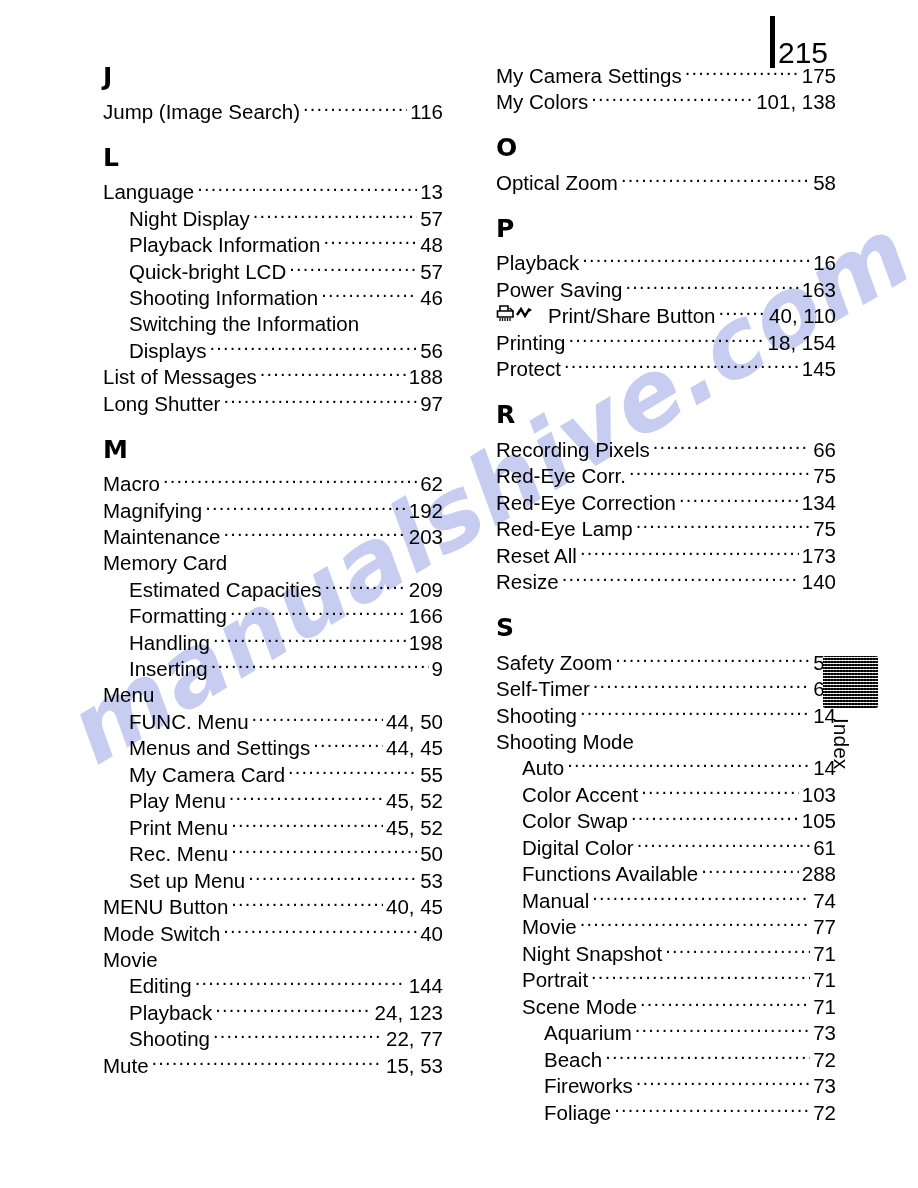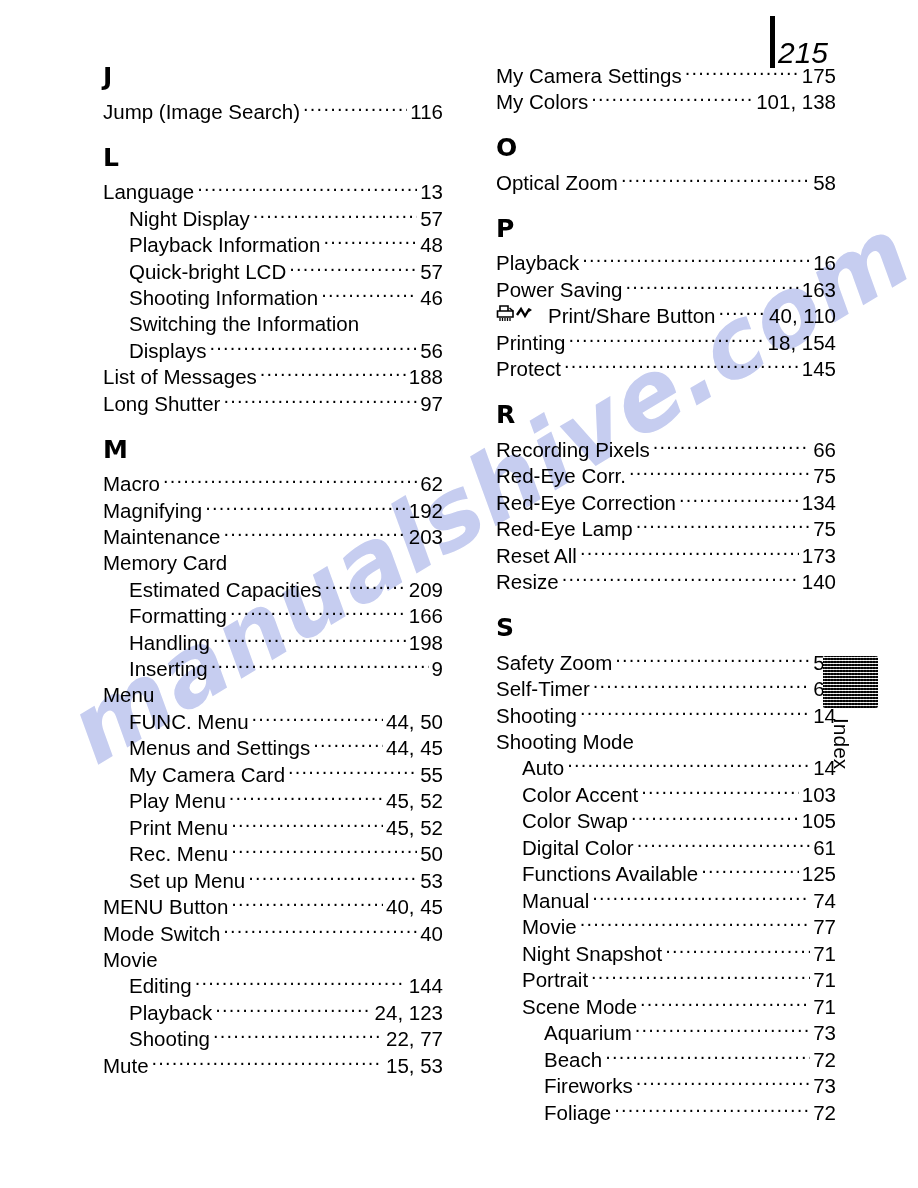--- a/index.html
+++ b/index.html
@@ -38,21 +38,20 @@
   }
 
   
   .page-number-block {
     position: absolute;
     top: 16px;
     left: 770px;
     display: flex;
     align-items: flex-end;
     z-index: 3;
-    font-style: italic;
   }
   .page-number-rule {
     width: 5px;
     height: 52px;
     background: #000000;
   }
   .page-number {
     font-size: 30px;
     line-height: 1;
     margin-left: 3px;
@@ -477,21 +476,21 @@
             <span class="entry-page">105</span>
           </div>
           <div class="entry indent1">
             <span class="entry-label">Digital Color</span>
             <span class="entry-leader"></span>
             <span class="entry-page">61</span>
           </div>
           <div class="entry indent1">
             <span class="entry-label">Functions Available</span>
             <span class="entry-leader"></span>
-            <span class="entry-page">125</span>
+            <span class="entry-page">288</span>
           </div>
           <div class="entry indent1">
             <span class="entry-label">Manual</span>
             <span class="entry-leader"></span>
             <span class="entry-page">74</span>
           </div>
           <div class="entry indent1">
             <span class="entry-label">Movie</span>
             <span class="entry-leader"></span>
             <span class="entry-page">77</span>

